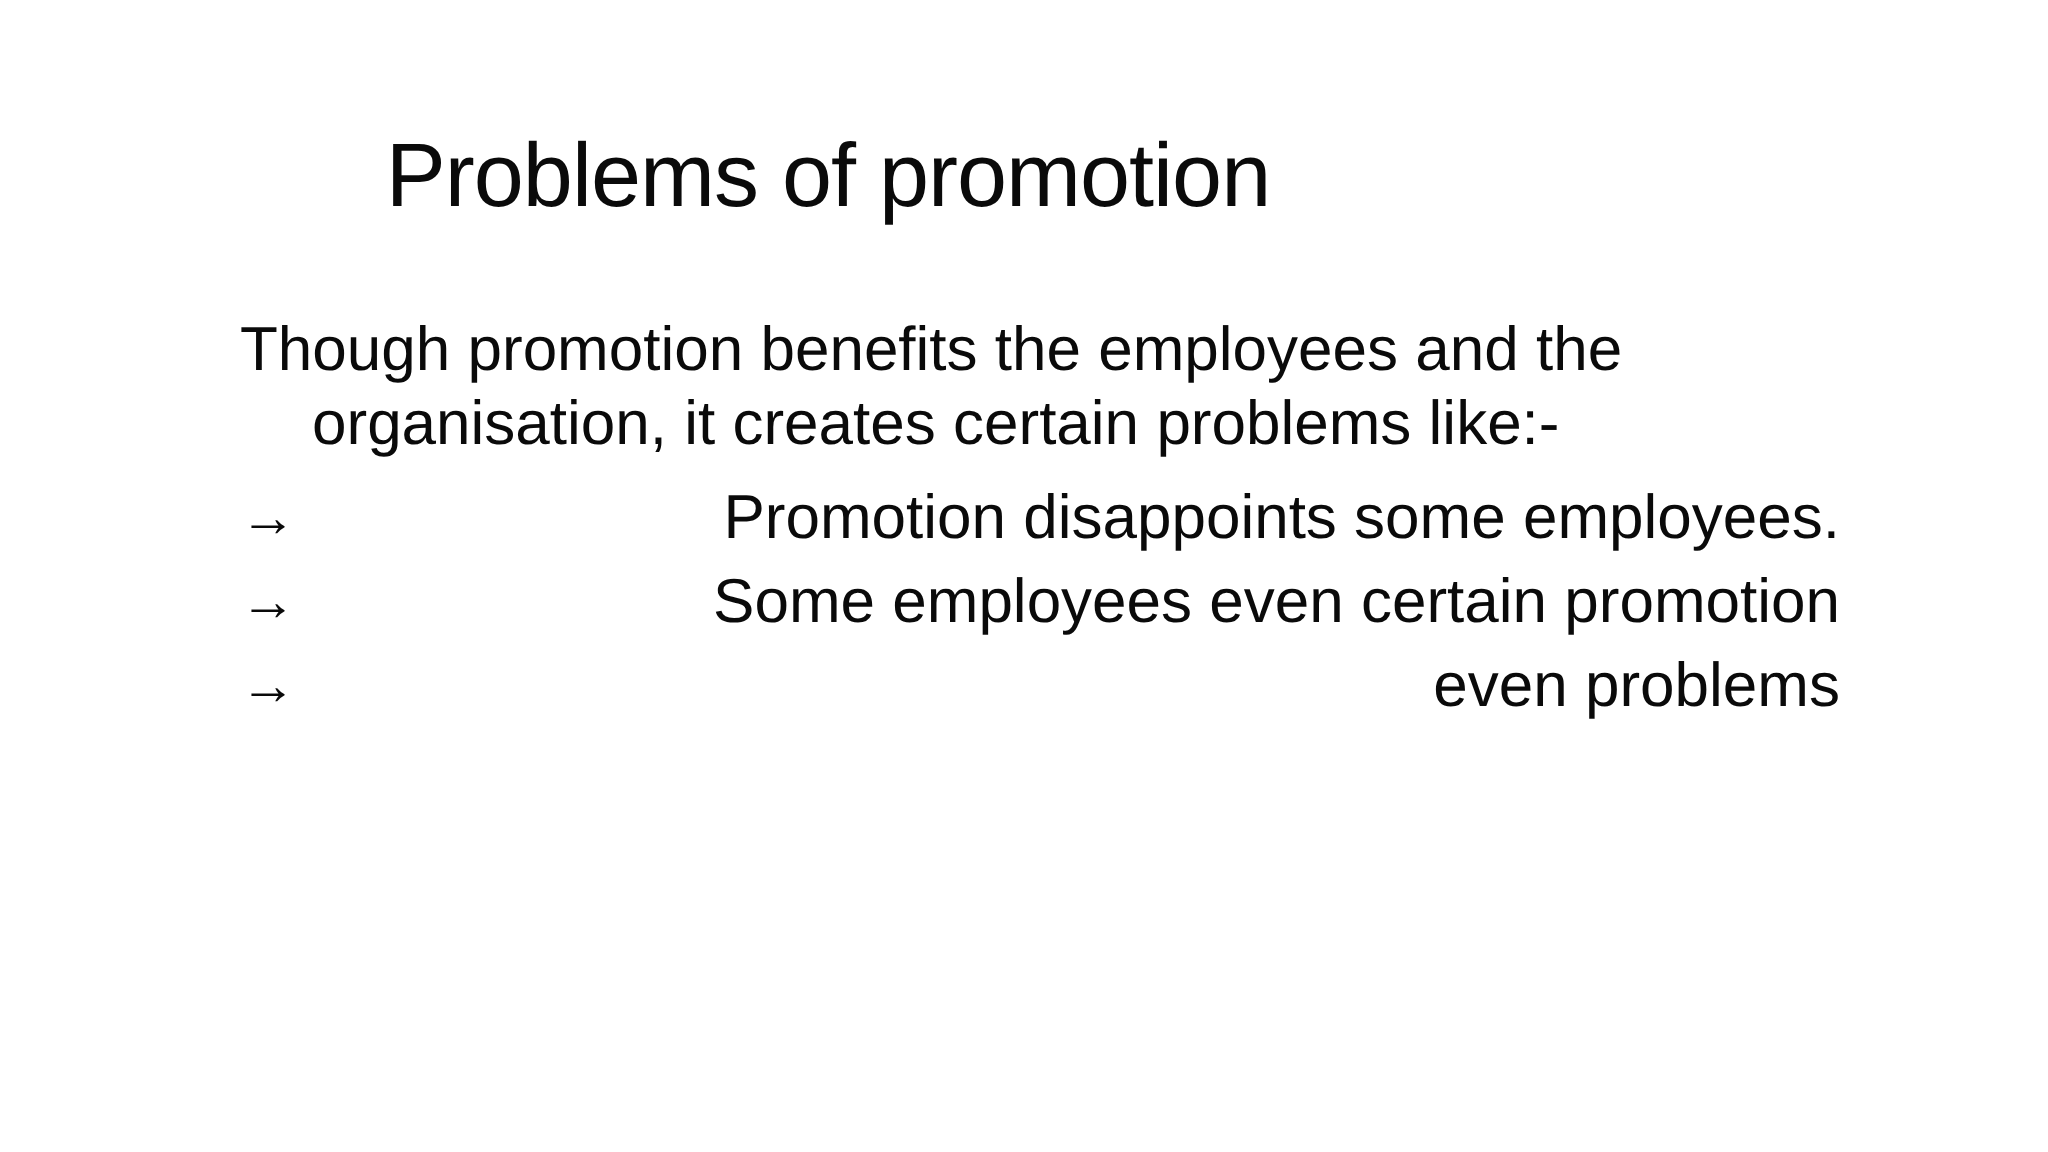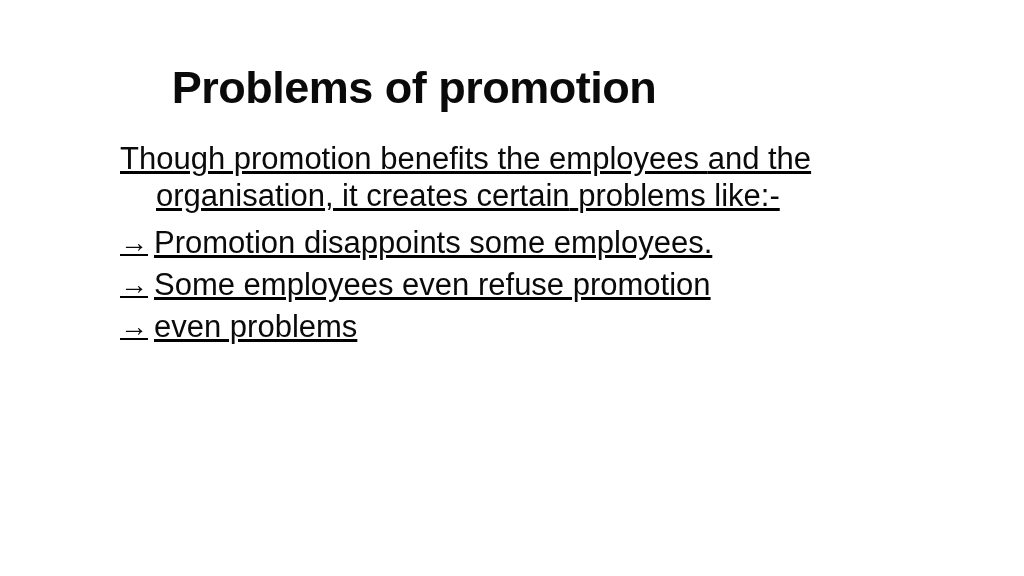--- a/index.html
+++ b/index.html
@@ -29,30 +29,29 @@
     height: 6px;
     background: #ffffff;
   }
   .slide-title {
     position: absolute;
     top: 62px;
     left: 0;
     width: 828px;
     text-align: center;
     font-size: 45px;
-    font-weight: bold;
+    font-weight: normal;
     letter-spacing: -0.5px;
     color: #0a0a0a;
   }
   .body-block {
     position: absolute;
-    top: 140px;
+    top: 156px;
     left: 120px;
     width: 800px;
-    text-decoration: underline;
   }
   .intro-para {
     font-size: 31px;
     line-height: 37px;
     color: #0a0a0a;
     margin: 0 0 8px 0;
     text-indent: 0;
     padding-left: 36px;
   }
   .intro-para .first-line {
@@ -68,20 +67,21 @@
   .bullet-arrow {
     flex: 0 0 auto;
     width: 34px;
     font-size: 28px;
     line-height: 42px;
     color: #0a0a0a;
   }
   .bullet-text {
     flex: 1 1 auto;
     white-space: nowrap;
+    text-align: right;
   }
 </style>
 </head>
 <body>
 
 <div class="slide">
 
   <div class="slide-title">Problems of promotion</div>
 
   <div class="body-block">
@@ -92,21 +92,21 @@
       <span>problems like:-</span>
     </p>
 
     <div class="bullet-row">
       <span class="bullet-arrow">→</span>
       <span class="bullet-text">Promotion disappoints some employees.</span>
     </div>
 
     <div class="bullet-row">
       <span class="bullet-arrow">→</span>
-      <span class="bullet-text">Some employees even refuse promotion</span>
+      <span class="bullet-text">Some employees even certain promotion</span>
     </div>
 
     <div class="bullet-row">
       <span class="bullet-arrow">→</span>
       <span class="bullet-text">even problems</span>
     </div>
 
   </div>
 
   <div class="slide-bottom-bar"></div>

